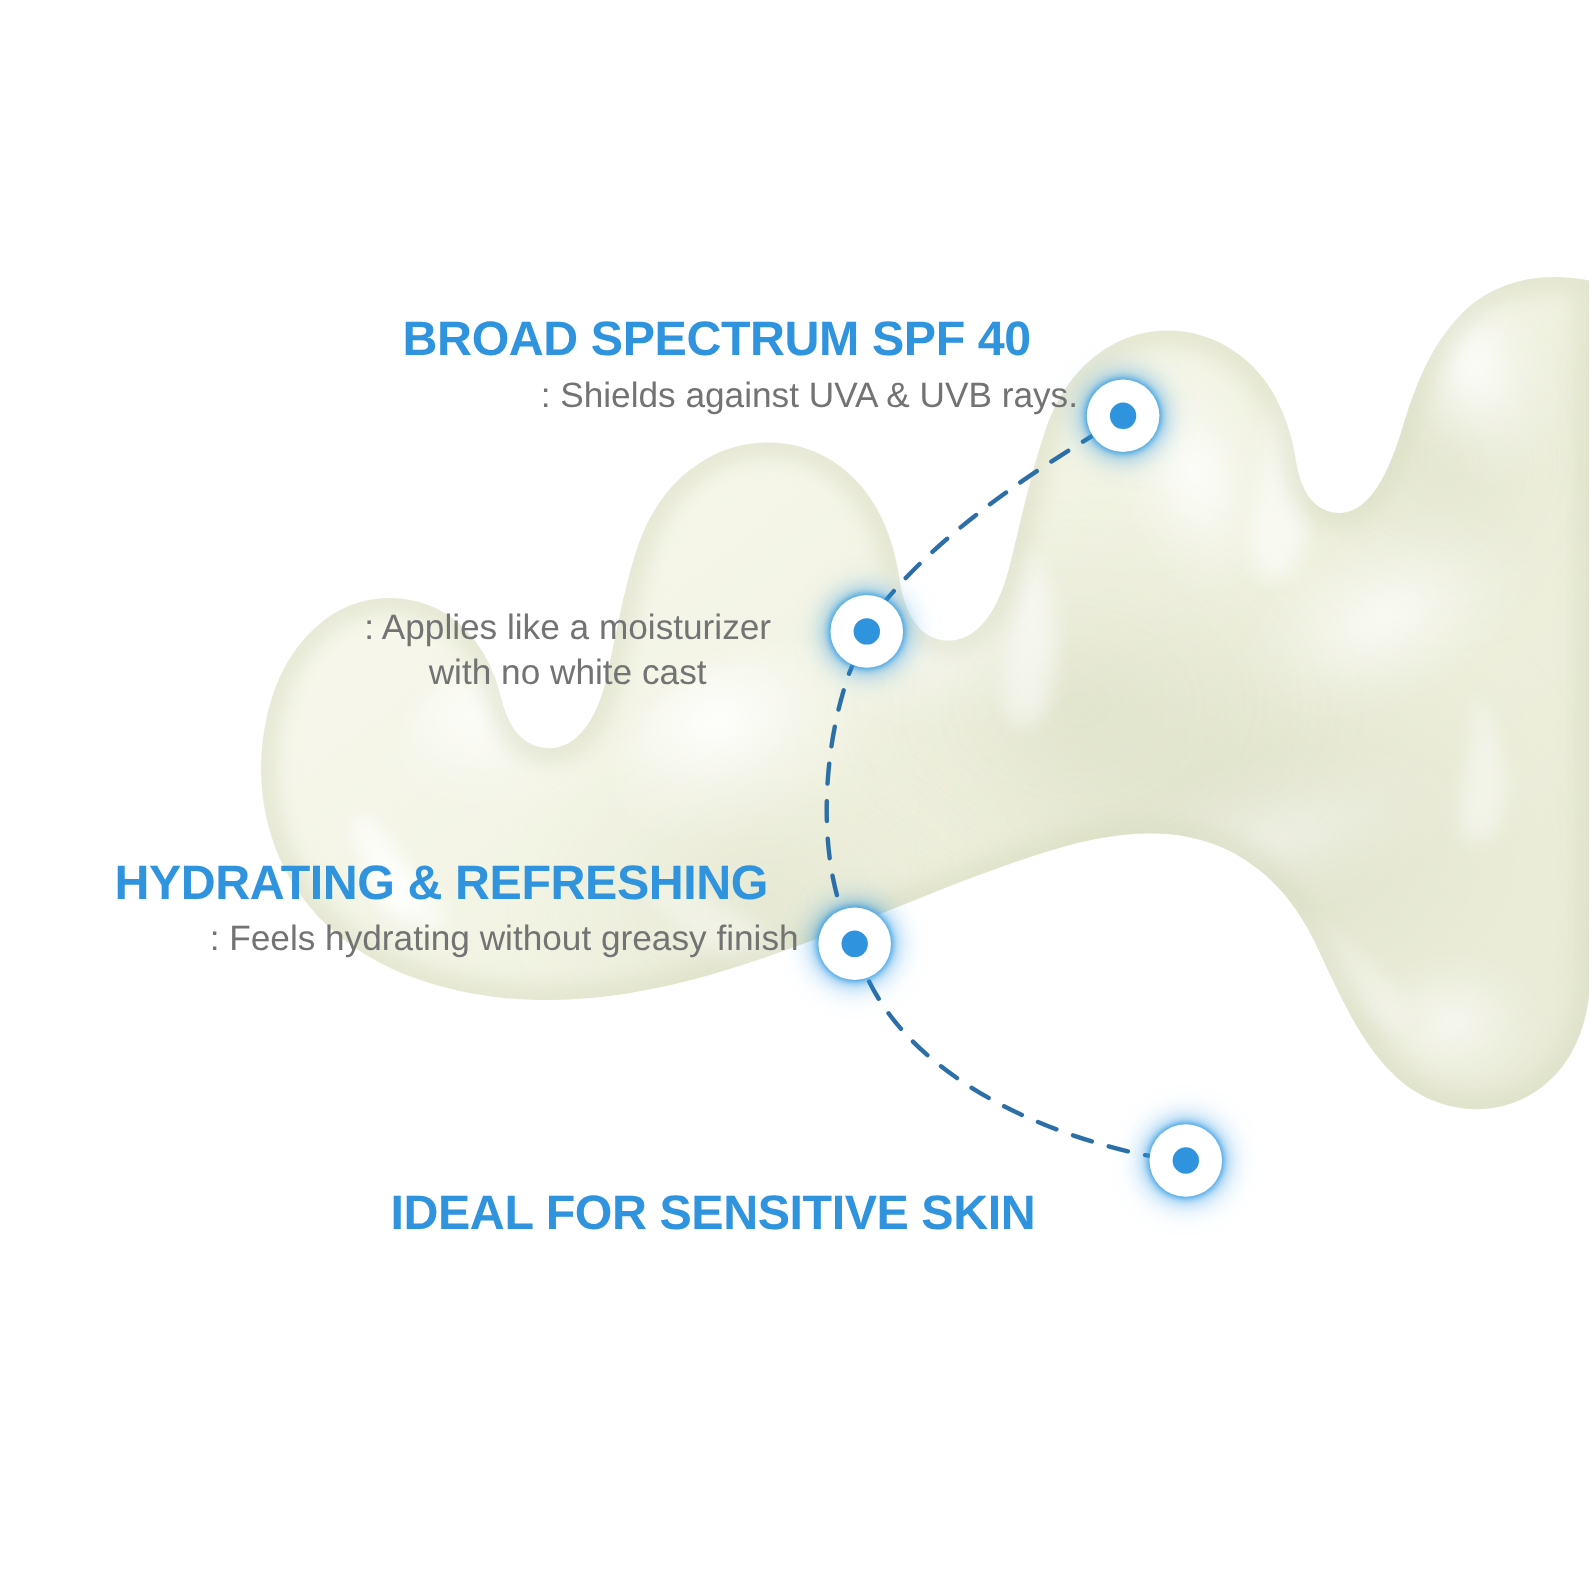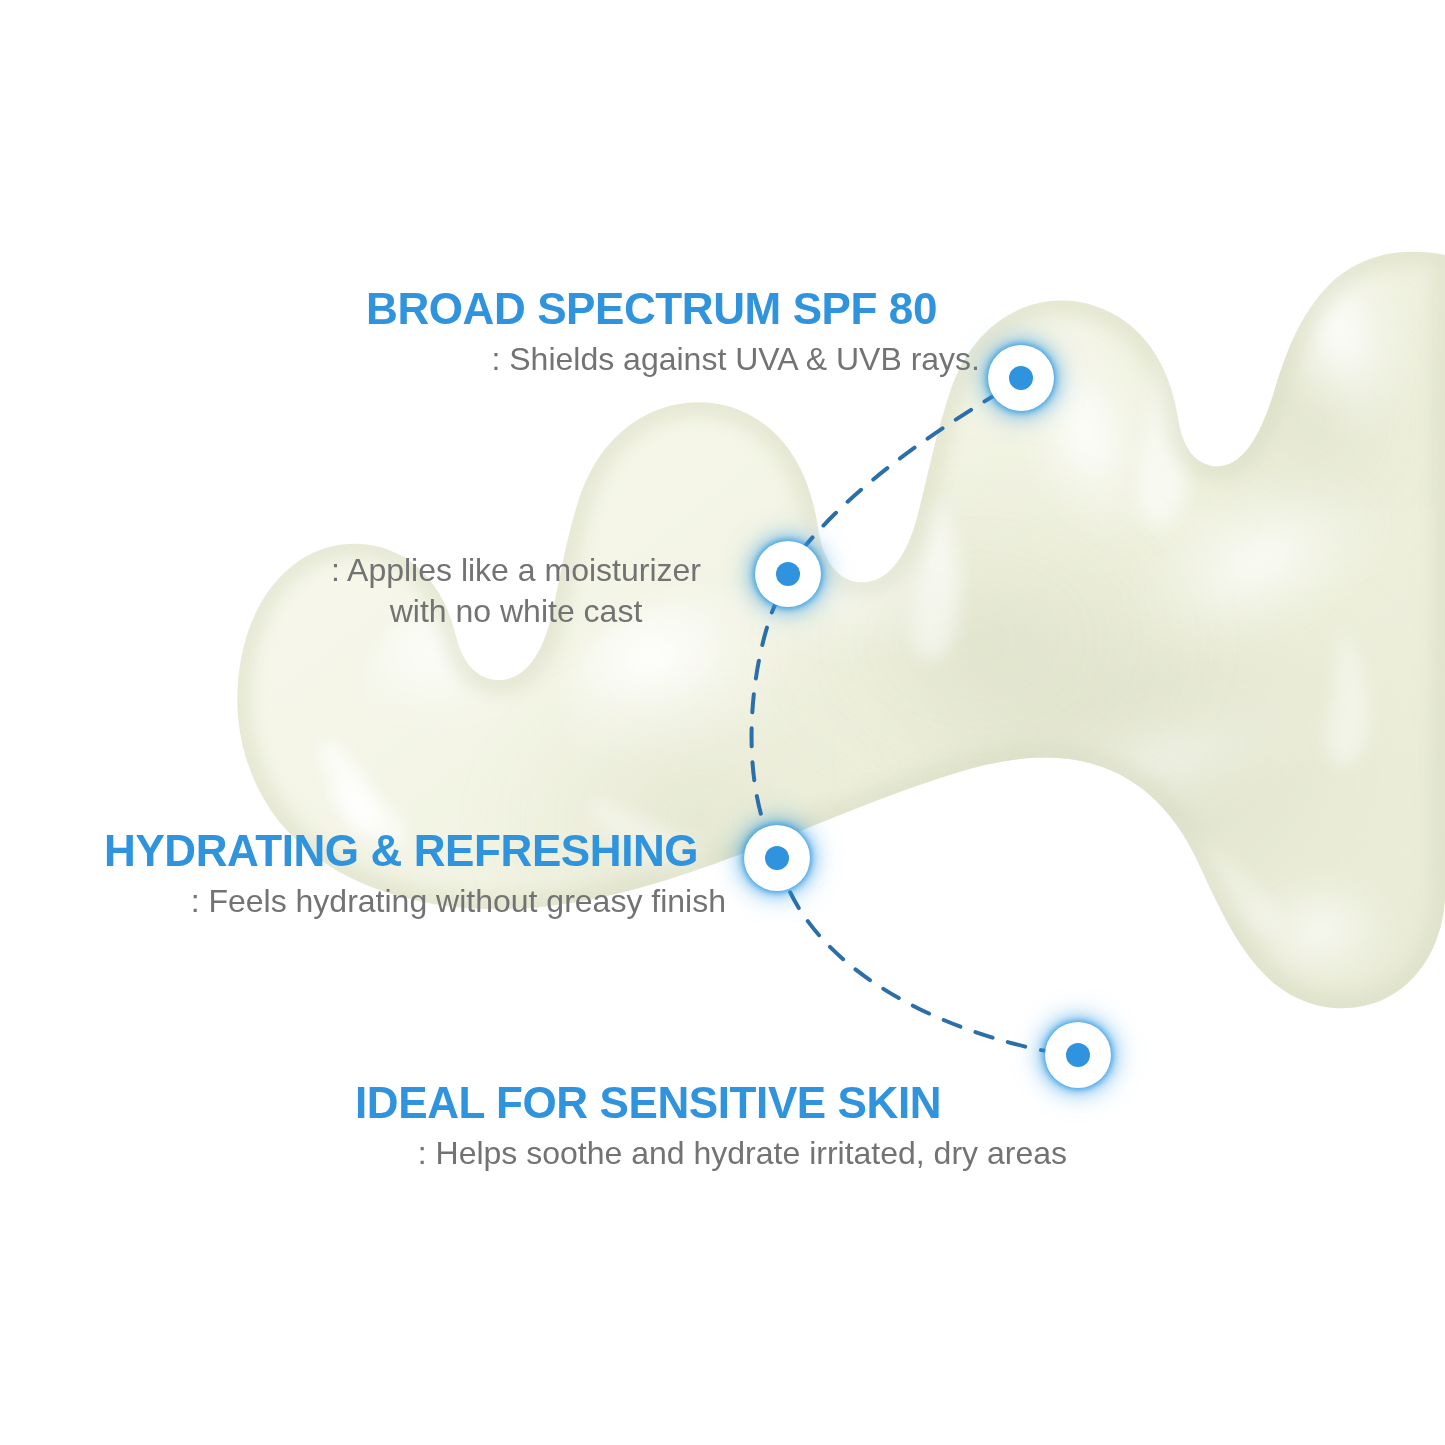--- a/index.html
+++ b/index.html
@@ -84,21 +84,21 @@
   }
 
   #f1 { left: 366px; top: 286px; width: 620px; }
   #f1 .f-title { text-align: left; }
   #f1 .f-desc  { text-align: right; padding-right: 6px; }
 
   #f2 { left: 294px; top: 544px; width: 444px; }
   #f2 .f-title { text-align: left; }
   #f2 .f-desc  { text-align: center; }
 
-  #f3 { left: 104px; top: 828px; width: 622px; }
+  #f3 { left: 104px; top: 780px; width: 622px; }
   #f3 .f-title { text-align: left; }
   #f3 .f-desc  { text-align: right; }
 
   #f4 { left: 355px; top: 1080px; width: 712px; }
   #f4 .f-title { padding-right: 4px; }
   #f4 .f-desc  { text-align: right; }
 </style>
 </head>
 <body>
 
@@ -228,32 +228,31 @@
     <span class="dot"></span>
   </div>
   <div class="marker" id="m3" style="left: 777px; top: 858px;">
     <span class="dot"></span>
   </div>
   <div class="marker" id="m4" style="left: 1078px; top: 1055px;">
     <span class="dot"></span>
   </div>
 
   <div class="feature" id="f1">
-    <p class="f-title">BROAD SPECTRUM SPF 80</p>
+    <p class="f-title">BROAD SPECTRUM SPF 40</p>
     <p class="f-desc">: Shields against UVA &amp; UVB rays.</p>
   </div>
 
   <div class="feature" id="f2">
     <p class="f-desc">: Applies like a moisturizer
 with no white cast</p>
   </div>
 
   <div class="feature" id="f3">
     <p class="f-title">HYDRATING &amp; REFRESHING</p>
     <p class="f-desc">: Feels hydrating without greasy finish</p>
   </div>
 
   <div class="feature" id="f4">
     <p class="f-title">IDEAL FOR SENSITIVE SKIN</p>
-    <p class="f-desc">: Helps soothe and hydrate irritated, dry areas</p>
   </div>
 
 </div>
 
 </body></html>

